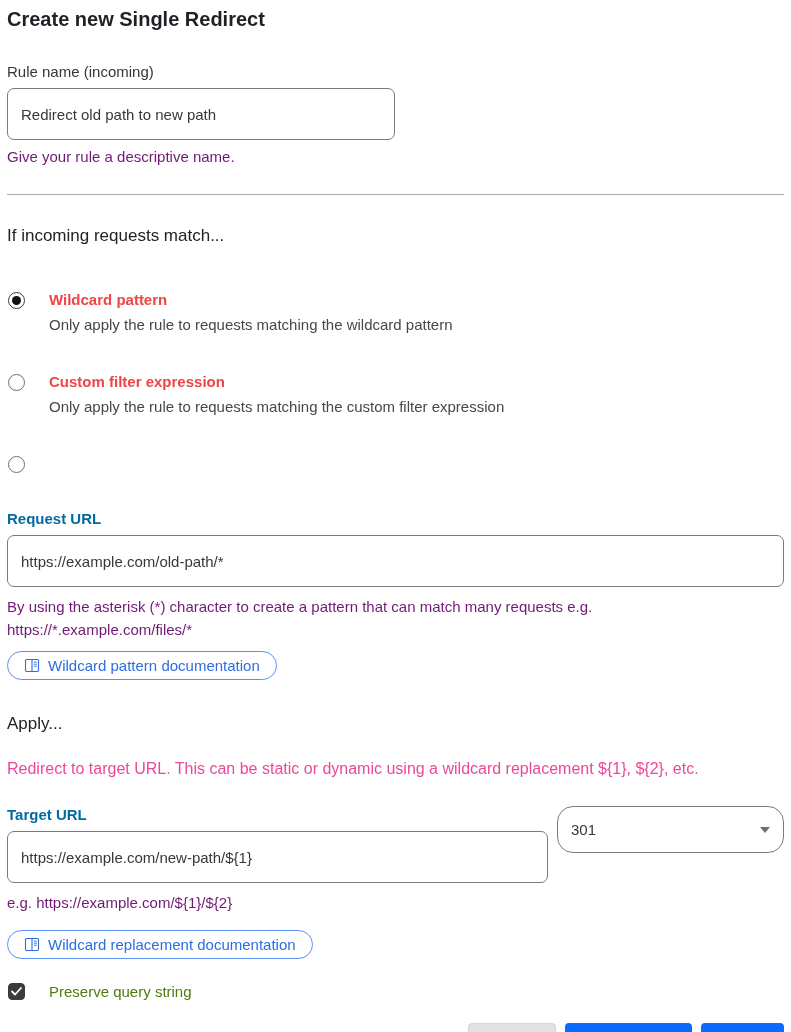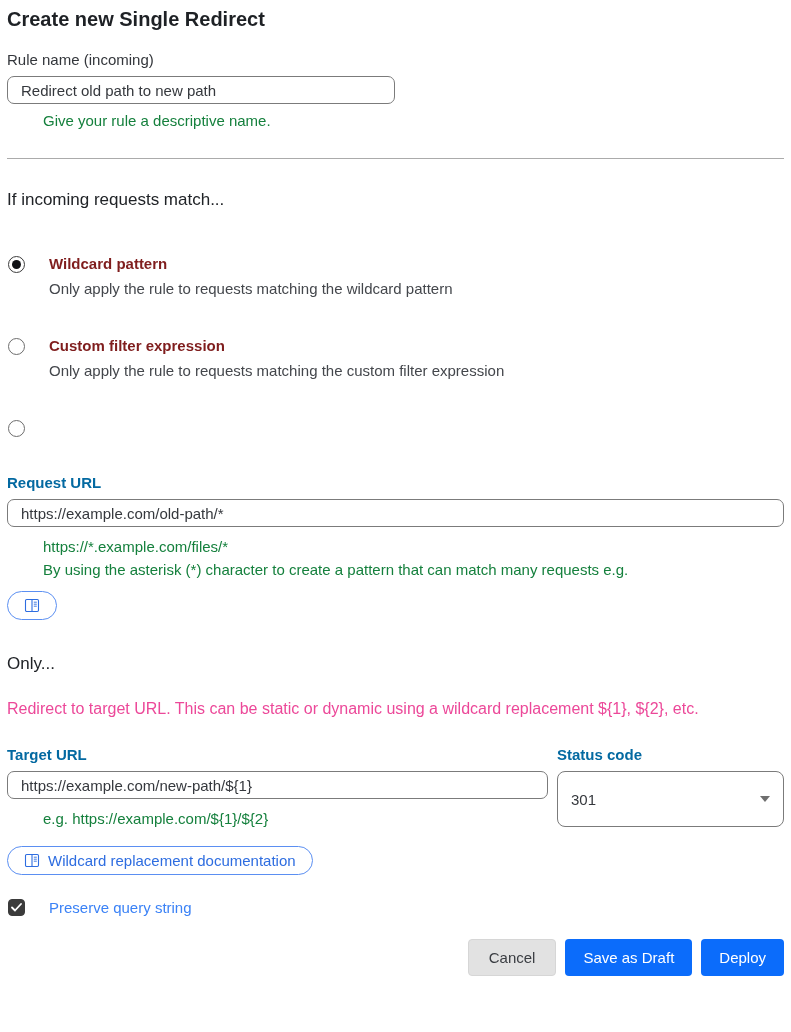--- a/index.html
+++ b/index.html
@@ -10,43 +10,43 @@
     font-family: "Liberation Sans", sans-serif;
     color: #35383d;
     font-size: 15px;
     padding: 8px 7px 0 7px;
     overflow: hidden;
   }
   .page-title {
     font-size: 20px;
     font-weight: 700;
     color: #1e2125;
-    margin-bottom: 20px;
+    margin-bottom: 32px;
   }
   .field-label {
     display: block;
     color: #33363b;
     margin-bottom: 8px;
   }
   .field-label.semibold { font-weight: 600; color: #0369a1; }
   .text-input {
     display: block;
-    height: 28px;
+    height: 52px;
     border: 1px solid #7b7b7b;
     border-radius: 7px;
     padding: 0 13px;
     font-family: "Liberation Sans", sans-serif;
     font-size: 15px;
     color: #35383d;
     background: #fff;
     outline: none;
   }
   .rule-name-input { width: 388px; margin-bottom: 5px; }
   .full-input { width: 100%; margin-bottom: 8px; }
-  .help-text { color: #15803d; font-size: 15px; line-height: 23px; margin-left: 36px; }
+  .help-text { color: #701a75; font-size: 15px; line-height: 23px; }
   .mb-help { margin-bottom: 26px; }
   .divider {
     border: none;
     border-top: 1px solid #ababab;
     margin: 0 0 31px 0;
   }
   .section-heading {
     font-size: 17px;
     font-weight: 400;
     color: #202327;
@@ -67,21 +67,21 @@
     display: flex;
     align-items: center;
     justify-content: center;
     cursor: pointer;
     background: #fff;
   }
   .radio-option.selected .radio-circle { border-color: #3c3c3c; }
   .radio-dot { width: 9px; height: 9px; border-radius: 50%; background: transparent; }
   .radio-option.selected .radio-dot { background: #111215; }
   .radio-texts { margin-left: 24px; }
-  .radio-label { font-weight: 600; color: #7f1d1d; line-height: 20px; margin-bottom: 4px; }
+  .radio-label { font-weight: 600; color: #ef4444; line-height: 20px; margin-bottom: 4px; }
   .radio-desc { color: #44474c; line-height: 21px; }
   .section-request { margin-top: 11px; }
   .doc-button {
     display: inline-flex;
     align-items: center;
     gap: 8px;
     height: 29px;
     padding: 0 16px;
     border: 1px solid #5b8ff2;
     border-radius: 15px;
@@ -93,23 +93,23 @@
     margin-top: 10px;
   }
   .doc-button .book-icon { display: inline-flex; }
   .then-heading { margin-top: 34px; margin-bottom: 26px; }
   .then-desc { font-size: 16px; color: #ec4899; margin-bottom: 28px; }
   .fields-row { display: flex; gap: 9px; }
   .target-col { width: 541px; }
   .status-col { width: 227px; }
   .select-box {
     width: 100%;
-    height: 56px;
+    height: 47px;
     border: 1px solid #7b7b7b;
-    border-radius: 8px;
+    border-radius: 16px;
     background: #fff;
     display: flex;
     align-items: center;
     justify-content: space-between;
     padding: 16px 13px;
     cursor: pointer;
   }
   .select-caret {
     width: 0; height: 0;
     border-left: 5px solid transparent;
@@ -130,21 +130,21 @@
     background: #3b3b3b;
     border: 1px solid #3b3b3b;
     margin-left: 1px;
     display: flex;
     align-items: center;
     justify-content: center;
     cursor: pointer;
     flex: 0 0 auto;
   }
   .checkbox svg { display: block; }
-  .checkbox-label { margin-left: 24px; color: #3b82f6; }
+  .checkbox-label { margin-left: 24px; color: #4d7c0f; }
   .footer-actions {
     display: flex;
     justify-content: flex-end;
     gap: 9px;
     margin-top: 23px;
   }
   .btn {
     height: 37px;
     border-radius: 4px;
     font-family: "Liberation Sans", sans-serif;
@@ -202,47 +202,47 @@
 
 <div class="radio-option">
   <span class="radio-circle">
       <span class="radio-dot"></span>
     </span>
 </div>
 
 <div class="section-request">
   <label class="field-label semibold">Request URL</label>
   <input class="text-input full-input" value="https://example.com/old-path/*" style="">
+  <div class="help-text">By using the asterisk (*) character to create a pattern that can match many requests e.g.</div>
   <div class="help-text">https://*.example.com/files/*</div>
-  <div class="help-text">By using the asterisk (*) character to create a pattern that can match many requests e.g.</div>
 
   <button class="doc-button">
     <span class="book-icon">
       <svg width="16" height="15" viewBox="0 0 16 15" fill="none" stroke="#2e6de0" stroke-width="1.1">
         <rect x="1.5" y="1.5" width="13" height="12" rx="1.2"></rect>
         <line x1="8" y1="1.5" x2="8" y2="13.5"></line>
         <line x1="9.8" y1="4.2" x2="12.8" y2="4.2" stroke-width="0.9"></line>
         <line x1="9.8" y1="6.2" x2="12.8" y2="6.2" stroke-width="0.9"></line>
         <line x1="9.8" y1="8.2" x2="12.8" y2="8.2" stroke-width="0.9"></line>
       </svg>
     </span>
+    <span>Wildcard pattern documentation</span>
   </button>
 </div>
 
-<h2 class="section-heading then-heading">Only...</h2>
+<h2 class="section-heading then-heading">Apply...</h2>
 <p class="then-desc">Redirect to target URL. This can be static or dynamic using a wildcard replacement ${1}, ${2}, etc.</p>
 
 <div class="fields-row">
   <div class="target-col">
     <label class="field-label semibold">Target URL</label>
     <input class="text-input full-input" value="https://example.com/new-path/${1}" style="">
     <div class="help-text eg-help">e.g. https://example.com/${1}/${2}</div>
   </div>
   <div class="status-col">
-    <label class="field-label semibold">Status code</label>
     <div class="select-box">
       <span>301</span>
       <span class="select-caret"></span>
     </div>
   </div>
 </div>
 
 <button class="doc-button second">
   <span class="book-icon">
     <svg width="16" height="15" viewBox="0 0 16 15" fill="none" stroke="#2e6de0" stroke-width="1.1">

